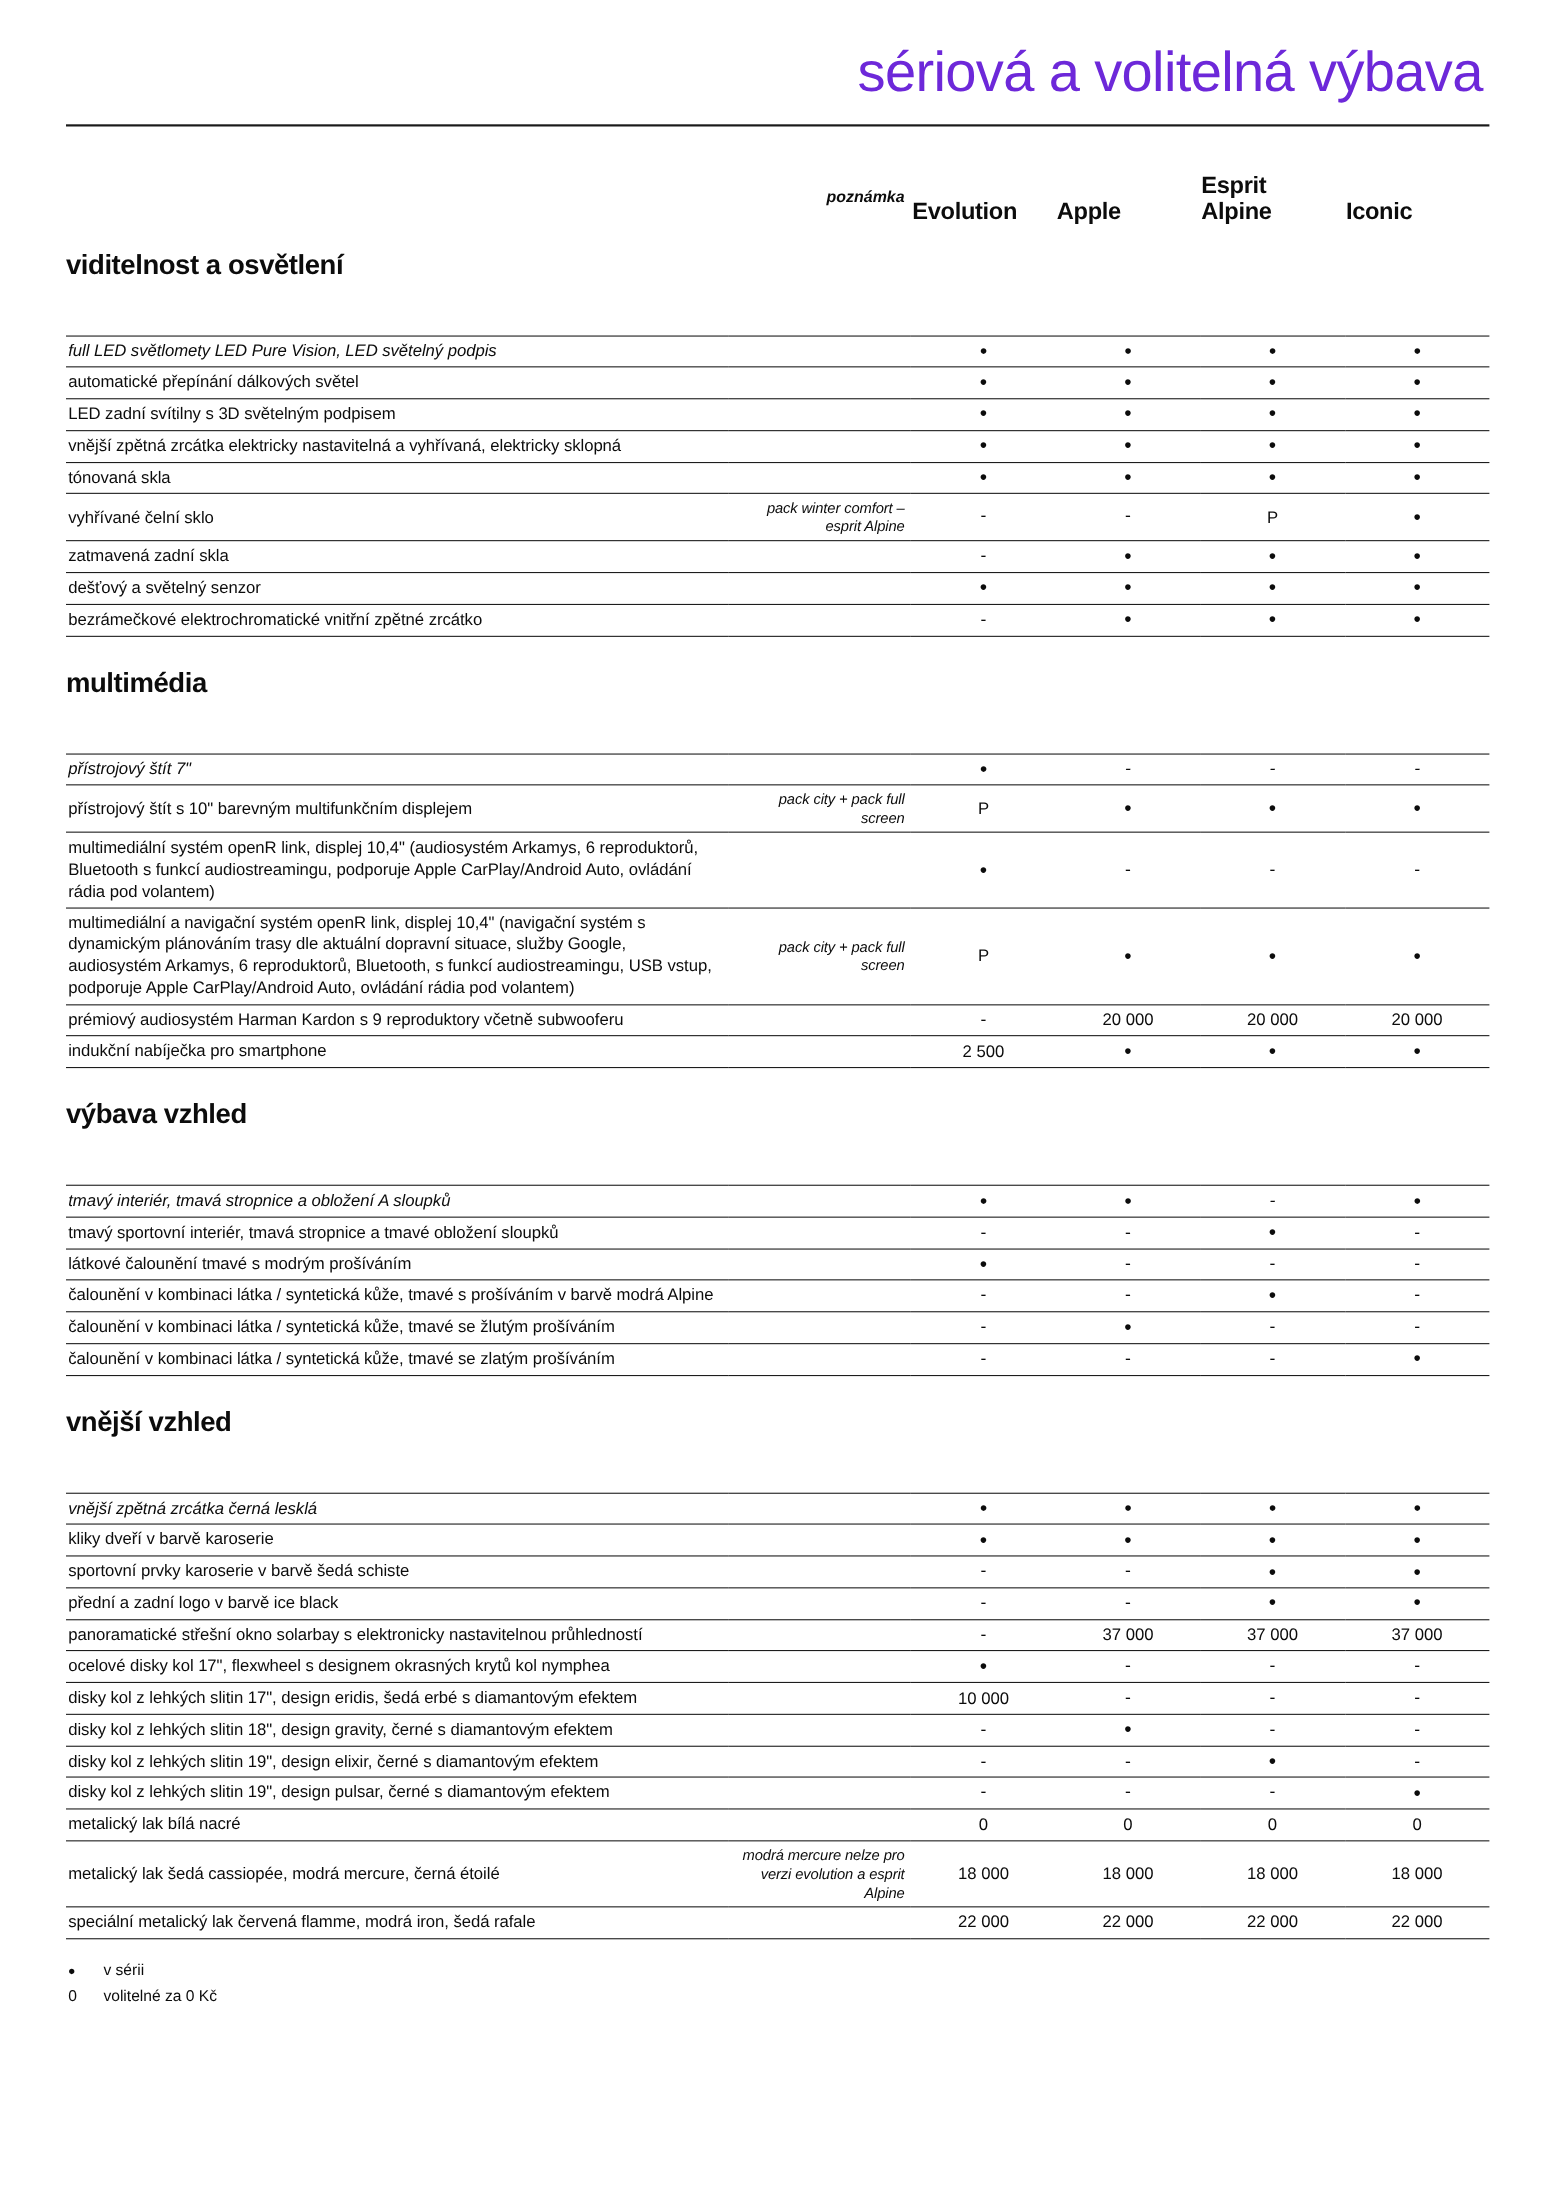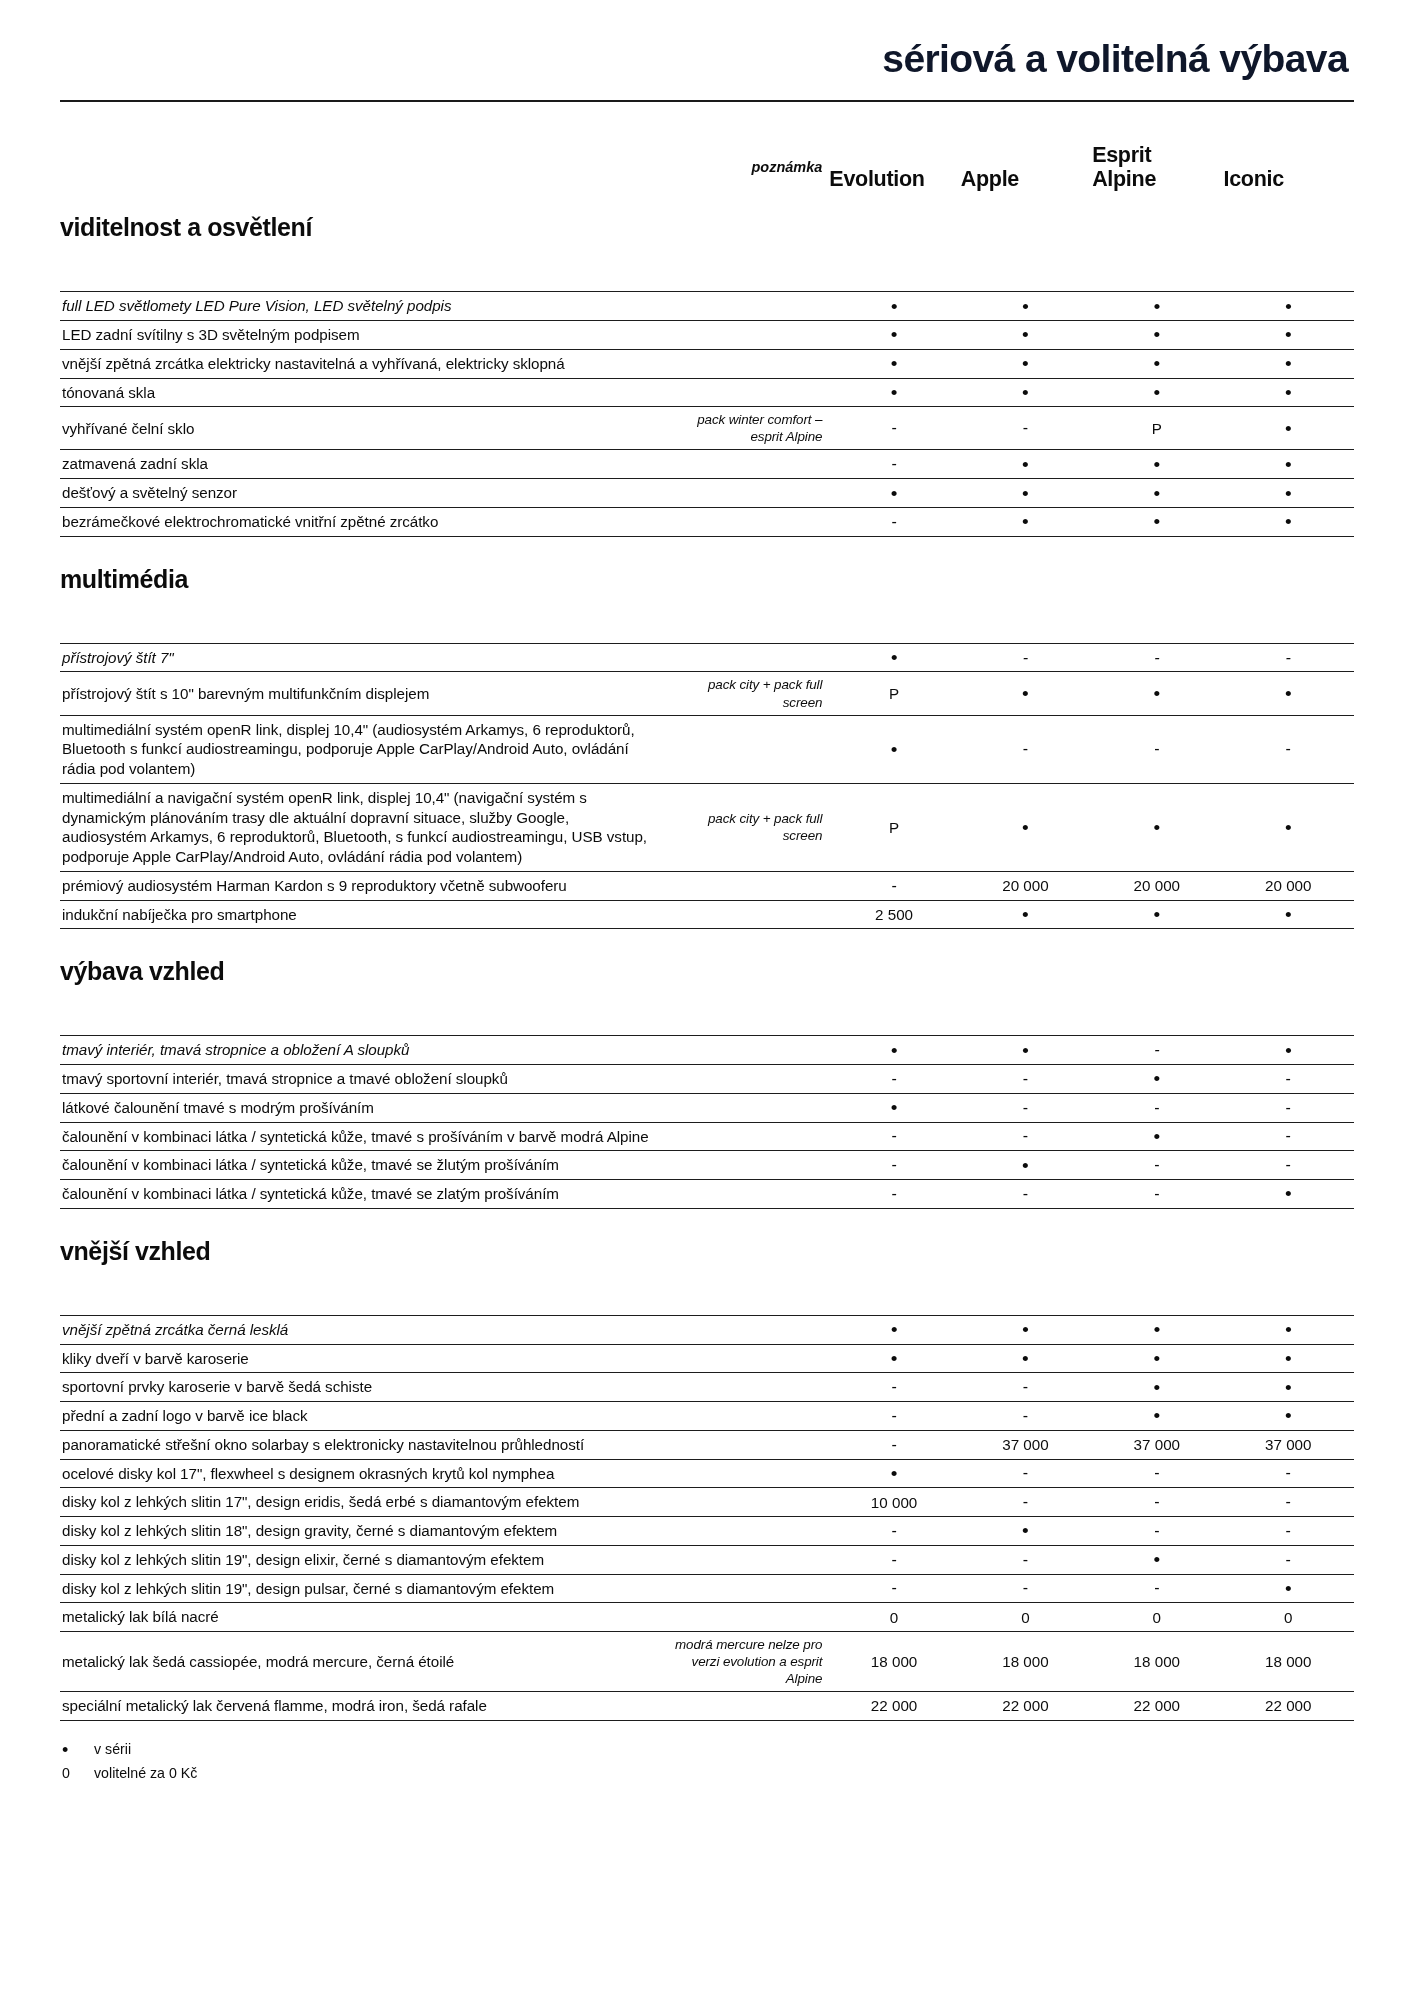--- a/index.html
+++ b/index.html
@@ -21,25 +21,25 @@
     padding: 38px 60px 0 60px;
     position: relative;
   }
 
   
   .doc-header {
     text-align: right;
     padding-right: 6px;
   }
   .doc-title {
-    font-size: 39px;
-    font-weight: bold;
+    font-size: 51px;
+    font-weight: normal;
     letter-spacing: -0.6px;
     line-height: 1.1;
-    color: #0f172a;
+    color: #6d28d9;
   }
   .title-rule {
     border-top: 2.2px solid #1a1a1a;
     margin-top: 19px;
   }
 
   
   table.spec {
     width: 100%;
     border-collapse: collapse;
@@ -174,20 +174,28 @@
           <tbody>
             <tr class="first-row">
               <td class="feature">full LED světlomety LED Pure Vision, LED světelný podpis</td>
               <td class="note"></td>
               <td class="val dot">•</td>
               <td class="val dot">•</td>
               <td class="val dot">•</td>
               <td class="val dot">•</td>
             </tr>
             <tr>
+              <td class="feature">automatické přepínání dálkových světel</td>
+              <td class="note"></td>
+              <td class="val dot">•</td>
+              <td class="val dot">•</td>
+              <td class="val dot">•</td>
+              <td class="val dot">•</td>
+            </tr>
+            <tr>
               <td class="feature">LED zadní svítilny s 3D světelným podpisem</td>
               <td class="note"></td>
               <td class="val dot">•</td>
               <td class="val dot">•</td>
               <td class="val dot">•</td>
               <td class="val dot">•</td>
             </tr>
             <tr>
               <td class="feature">vnější zpětná zrcátka elektricky nastavitelná a vyhřívaná, elektricky sklopná</td>
               <td class="note"></td>

